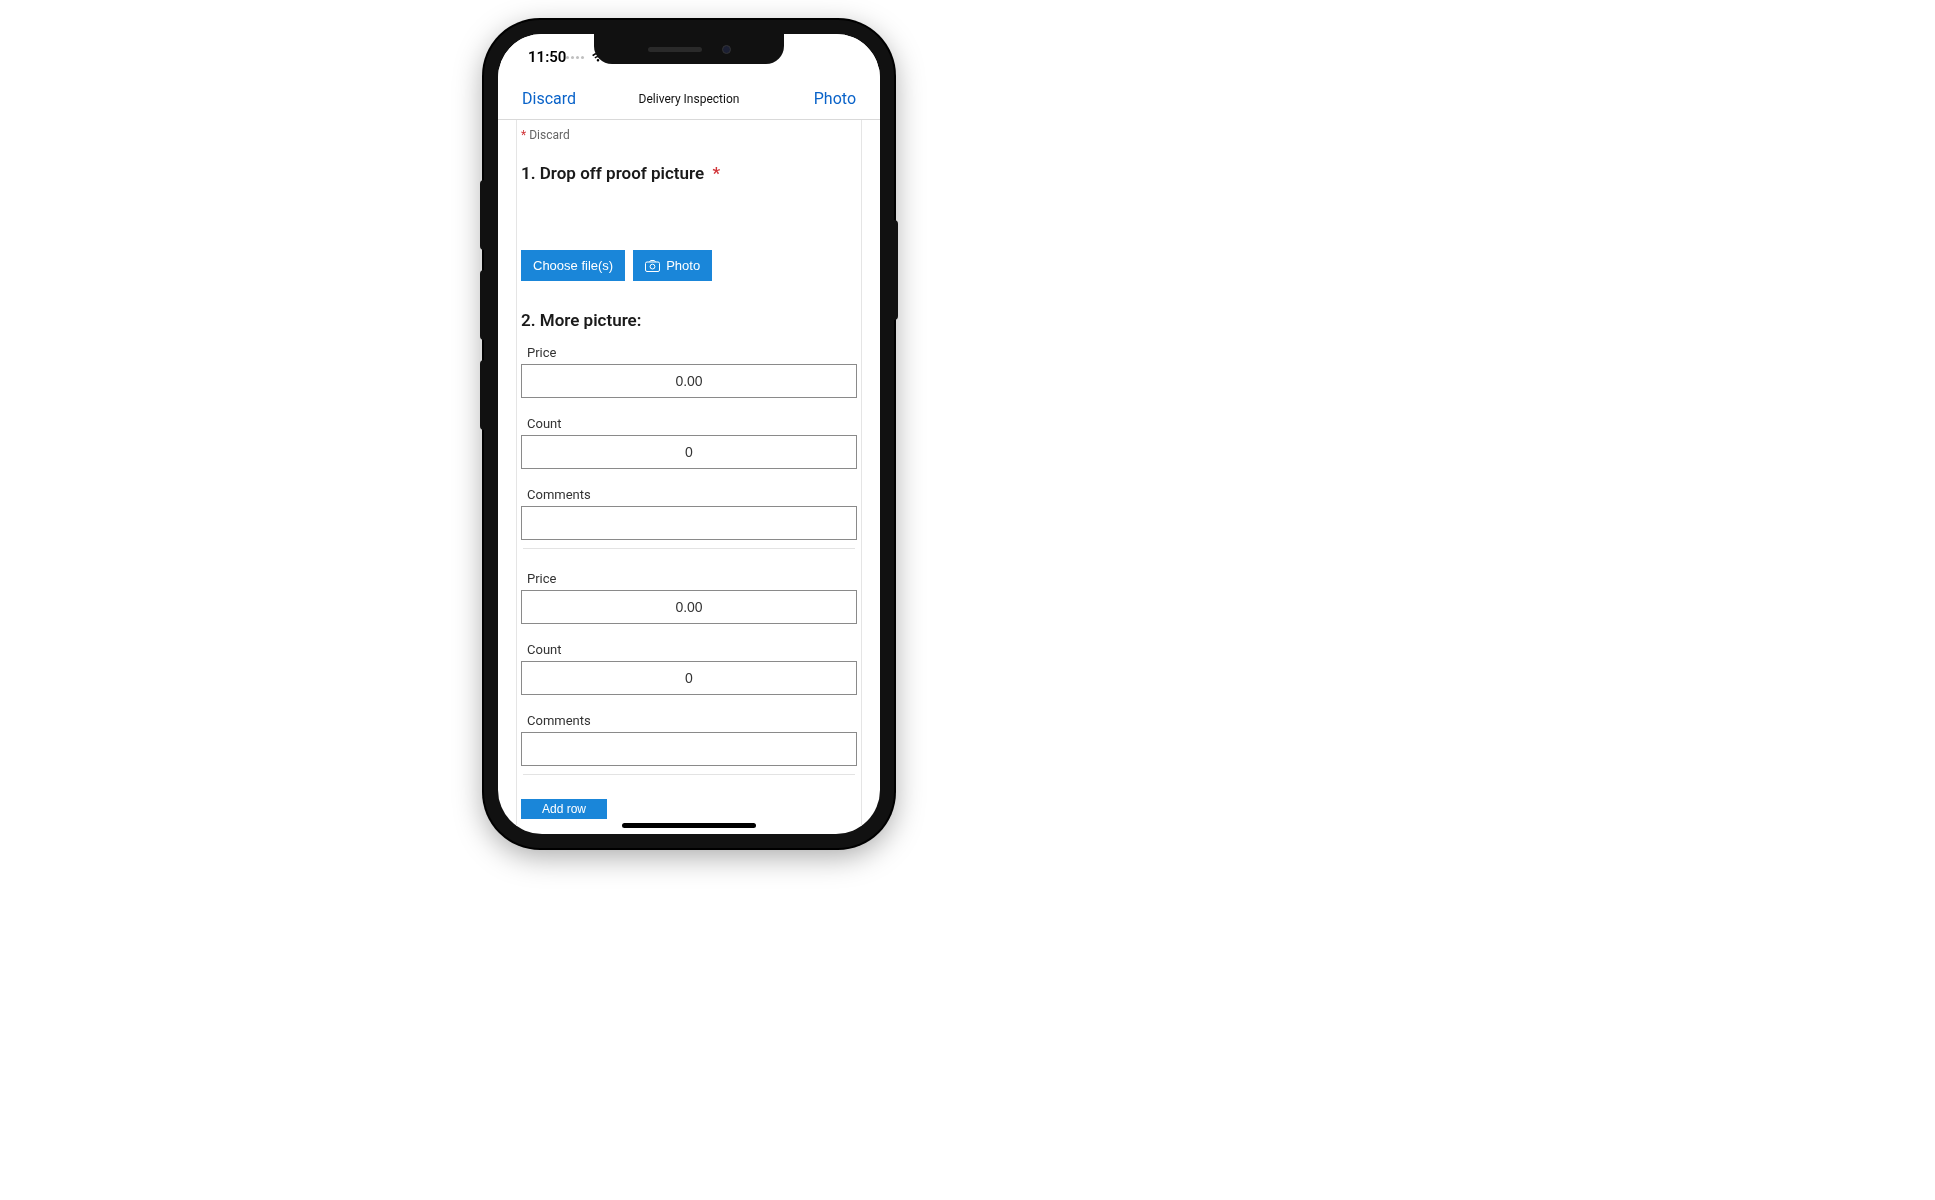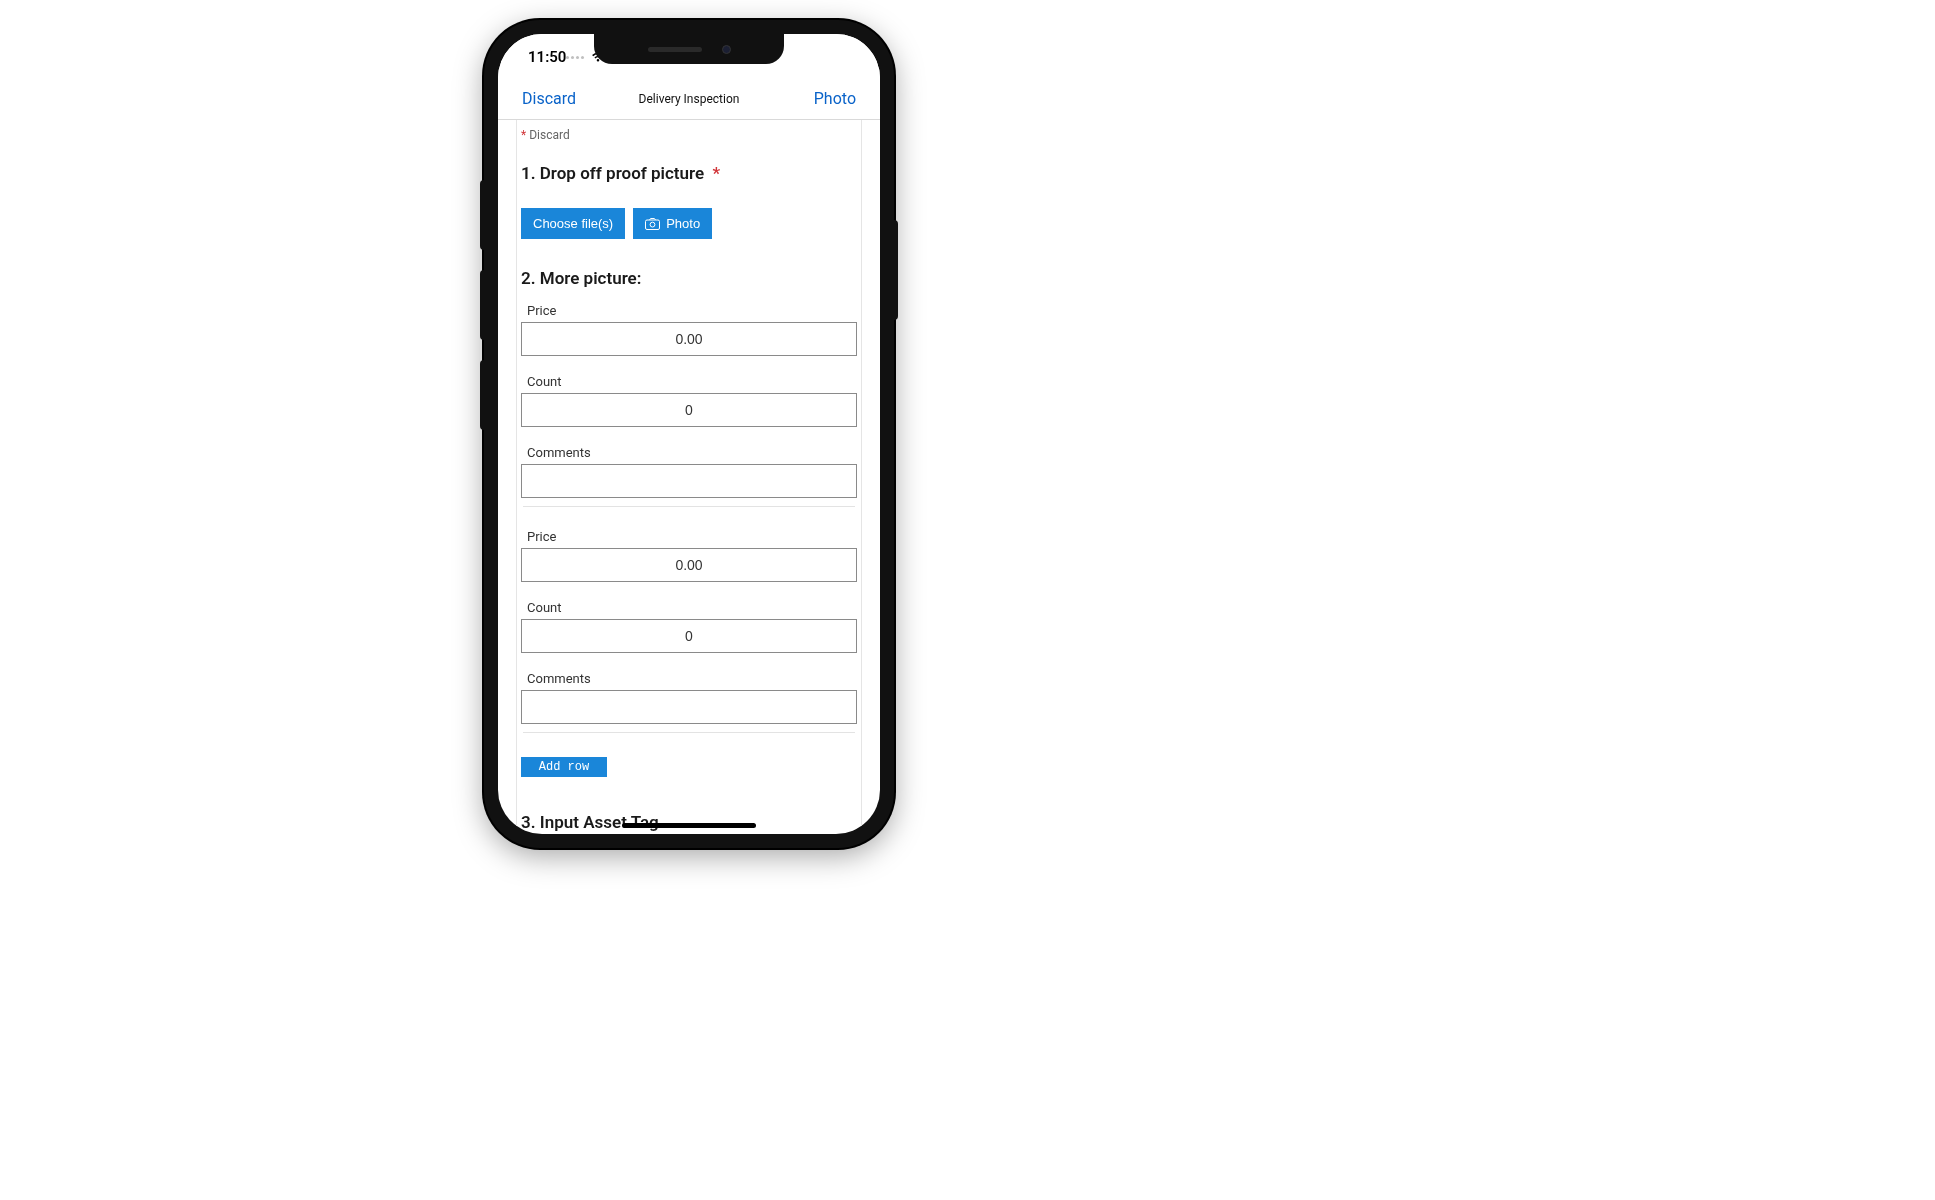--- a/index.html
+++ b/index.html
@@ -189,20 +189,21 @@
     .btn {
       background:#1a86d9;
       color:#fff;
       font-size:13px;
       padding:8px 12px;
       border:none;
       cursor:pointer;
       display:flex;
       align-items:center;
       gap:6px;
+      margin-top:42px;
     }
     .btn svg { display:block; }
 
     .field-block{
       margin-top:18px;
       padding-bottom:8px;
     }
     .row-sep{
       border-bottom:1px solid #e3e3e3;
       margin:8px 2px 4px 2px;
@@ -226,21 +227,20 @@
 
     .add-row-btn{
       margin-top:12px;
       background:#1a86d9;
       color:#fff;
       border:none;
       width:86px;
       height:20px;
       font-size:12px;
       cursor:pointer;
-      font-family:Liberation Mono, monospace;
     }
 
     
     .home-indicator{
       position:absolute;
       bottom:6px; left:50%;
       transform:translateX(-50%);
       width:134px; height:5px;
       background:#000;
       border-radius:3px;

